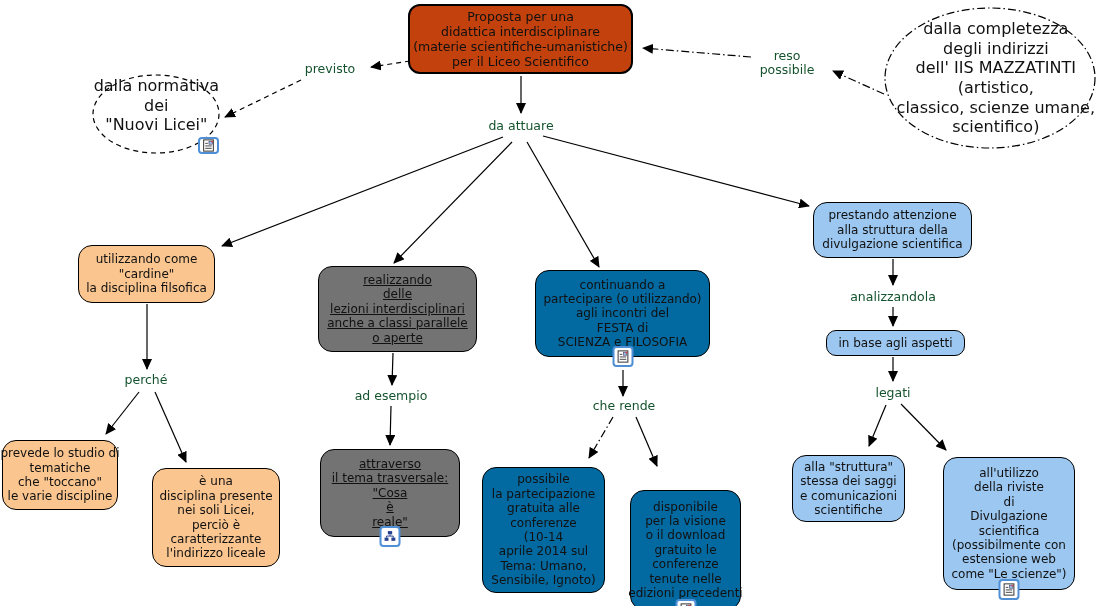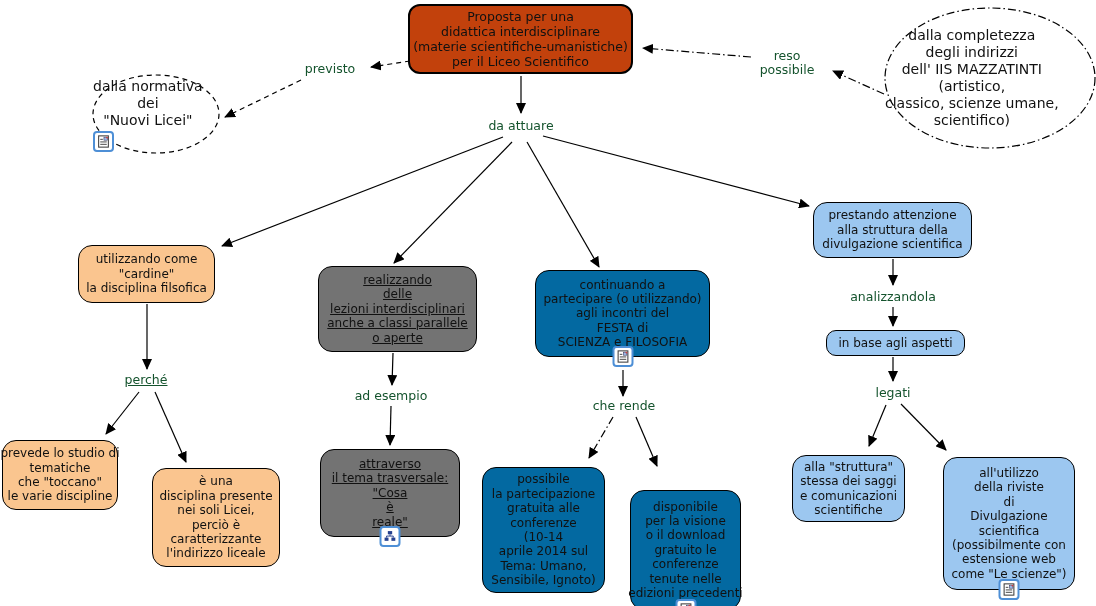--- a/index.html
+++ b/index.html
@@ -14,22 +14,22 @@
     display:flex;flex-direction:column;align-items:center;justify-content:center;
     text-align:center;font-size:12px;line-height:1.2;white-space:pre;color:#111;
   }
   .node.main{border:2.5px solid #000;border-radius:12px;background:#c2410c;font-size:12.5px;}
   .orange{background:#FAC58F;}
   .green{background:#737373;text-decoration:underline;}
   .gold{background:#0369a1;}
   .blue{background:#9CC7F0;}
   .pill{border-radius:11px;}
   .ellipse-node{
-    position:absolute;display:flex;flex-direction:column;align-items:flex-start;justify-content:center;
-    text-align:center;font-size:14px;line-height:1.22;white-space:pre;color:#111;
+    position:absolute;display:flex;flex-direction:column;align-items:flex-end;justify-content:center;
+    text-align:center;font-size:16px;line-height:1.22;white-space:pre;color:#111;
   }
   .label{
     position:absolute;transform:translateX(-50%);
     text-align:center;font-size:12.5px;line-height:1.15;white-space:pre;
     background:#fff;padding:0 3px;color:#14532d;
   }
   .res-icon{
     width:21px;height:21px;box-sizing:border-box;background:#fff;
     border:2px solid #4E8FD6;border-radius:4px;
     display:flex;align-items:center;justify-content:center;
@@ -237,19 +237,19 @@
         <line x1="3" y1="6.4" x2="9" y2="6.4" stroke="#444" stroke-width="0.9"></line>
         <line x1="3" y1="8.6" x2="9" y2="8.6" stroke="#444" stroke-width="0.9"></line>
       </svg>
     </span>
   </div>
 
   <div class="label" style="left:330px;top:62px;">previsto</div>
   <div class="label" style="left:787px;top:49px;">reso
 possibile</div>
   <div class="label" style="left:521px;top:119px;">da attuare</div>
-  <div class="label" style="left:146px;top:373px;text-decoration:underline;">perché</div>
+  <div class="label" style="left:146px;top:373px;">perché</div>
   <div class="label" style="left:391px;top:389px;">ad esempio</div>
   <div class="label" style="left:624px;top:399px;">che rende</div>
   <div class="label" style="left:893px;top:290px;">analizzandola</div>
   <div class="label" style="left:893px;top:386px;">legati</div>
 
 </div>
 
 </body></html>

